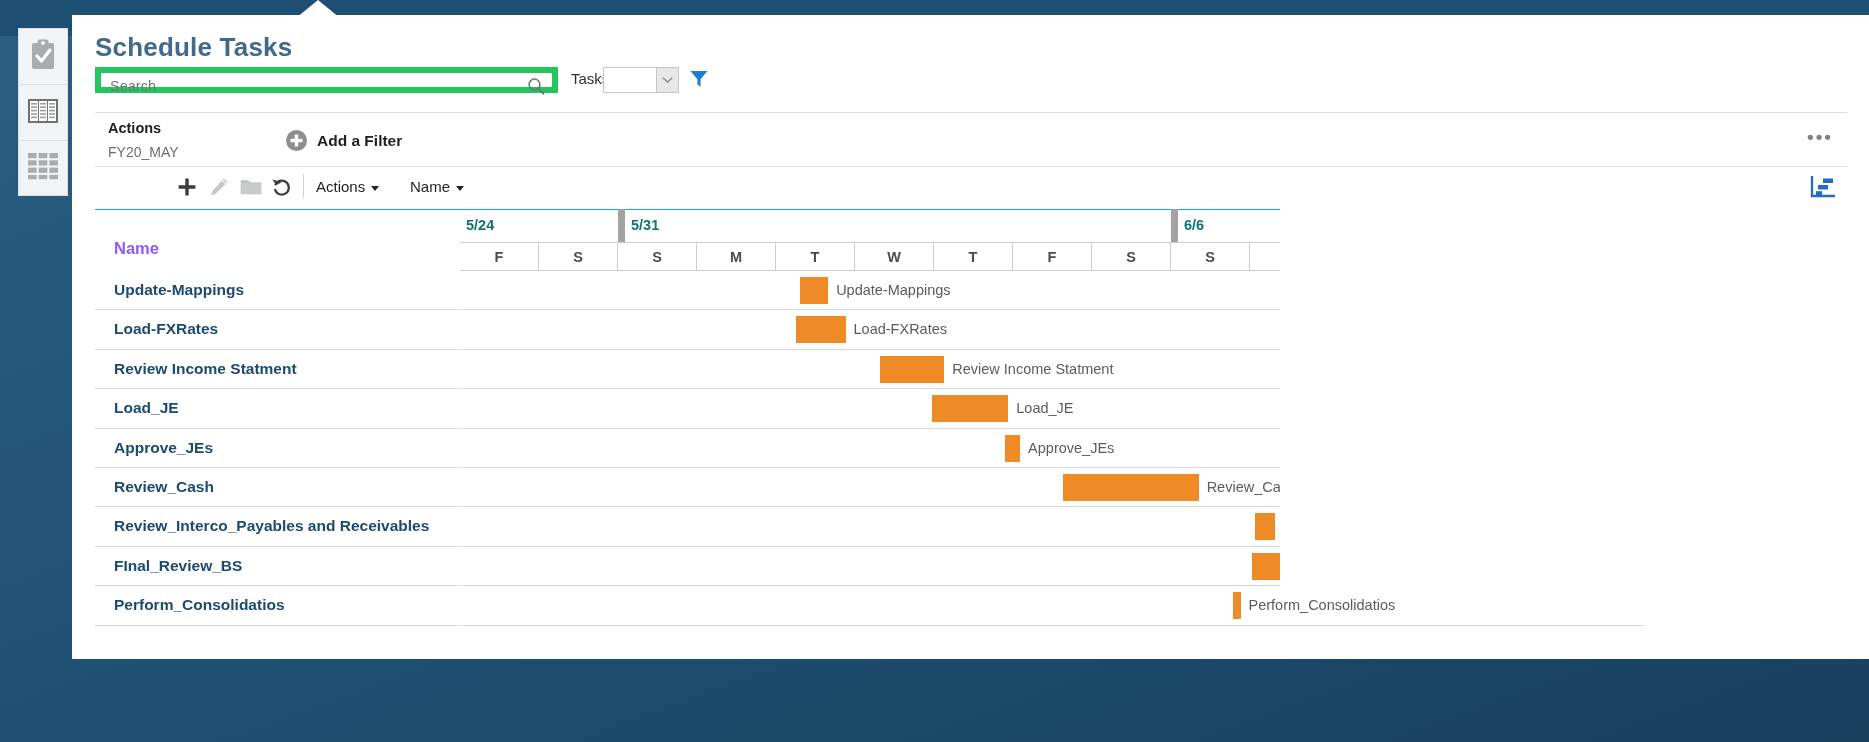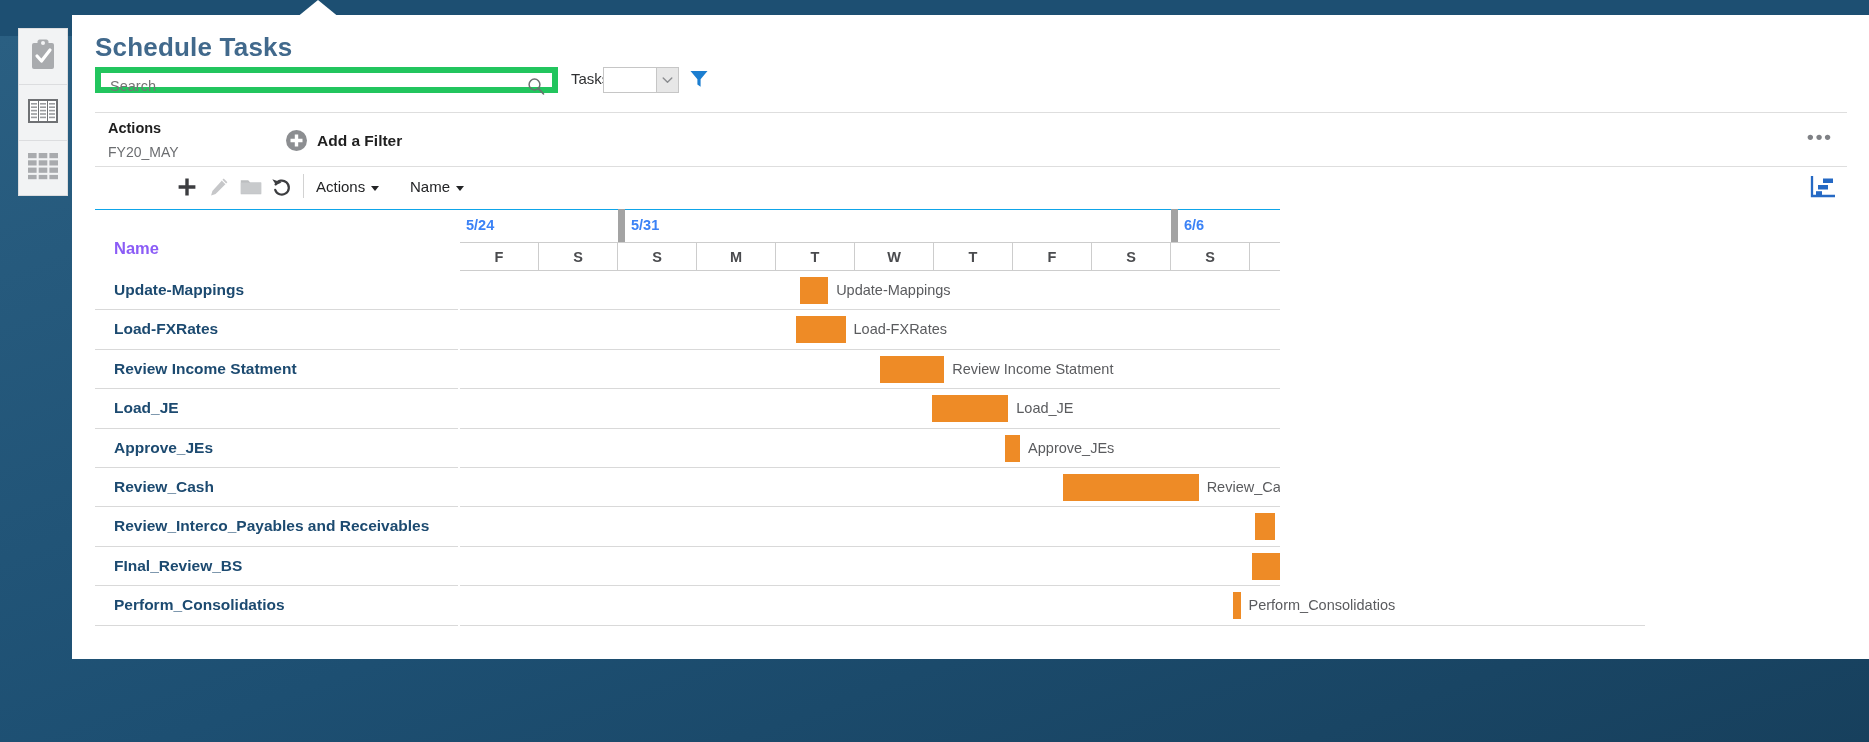--- a/index.html
+++ b/index.html
@@ -322,21 +322,21 @@
     height: 33px;
     border-left: 7px solid #a3a3a3;
     box-sizing: border-box;
   }
   .week-cell.no-line { border-left: none; }
   .week-label {
     position: absolute;
     left: 6px; top: 8px;
     font-size: 14.5px;
     font-weight: bold;
-    color: #3b82f6;
+    color: #0f766e;
   }
   #day-row {
     position: absolute;
     left: 0; top: 33px;
     width: 1185px;
     height: 29px;
     border-top: 1px solid #cdcdcd;
     border-bottom: 1px solid #cdcdcd;
     box-sizing: border-box;
   }

